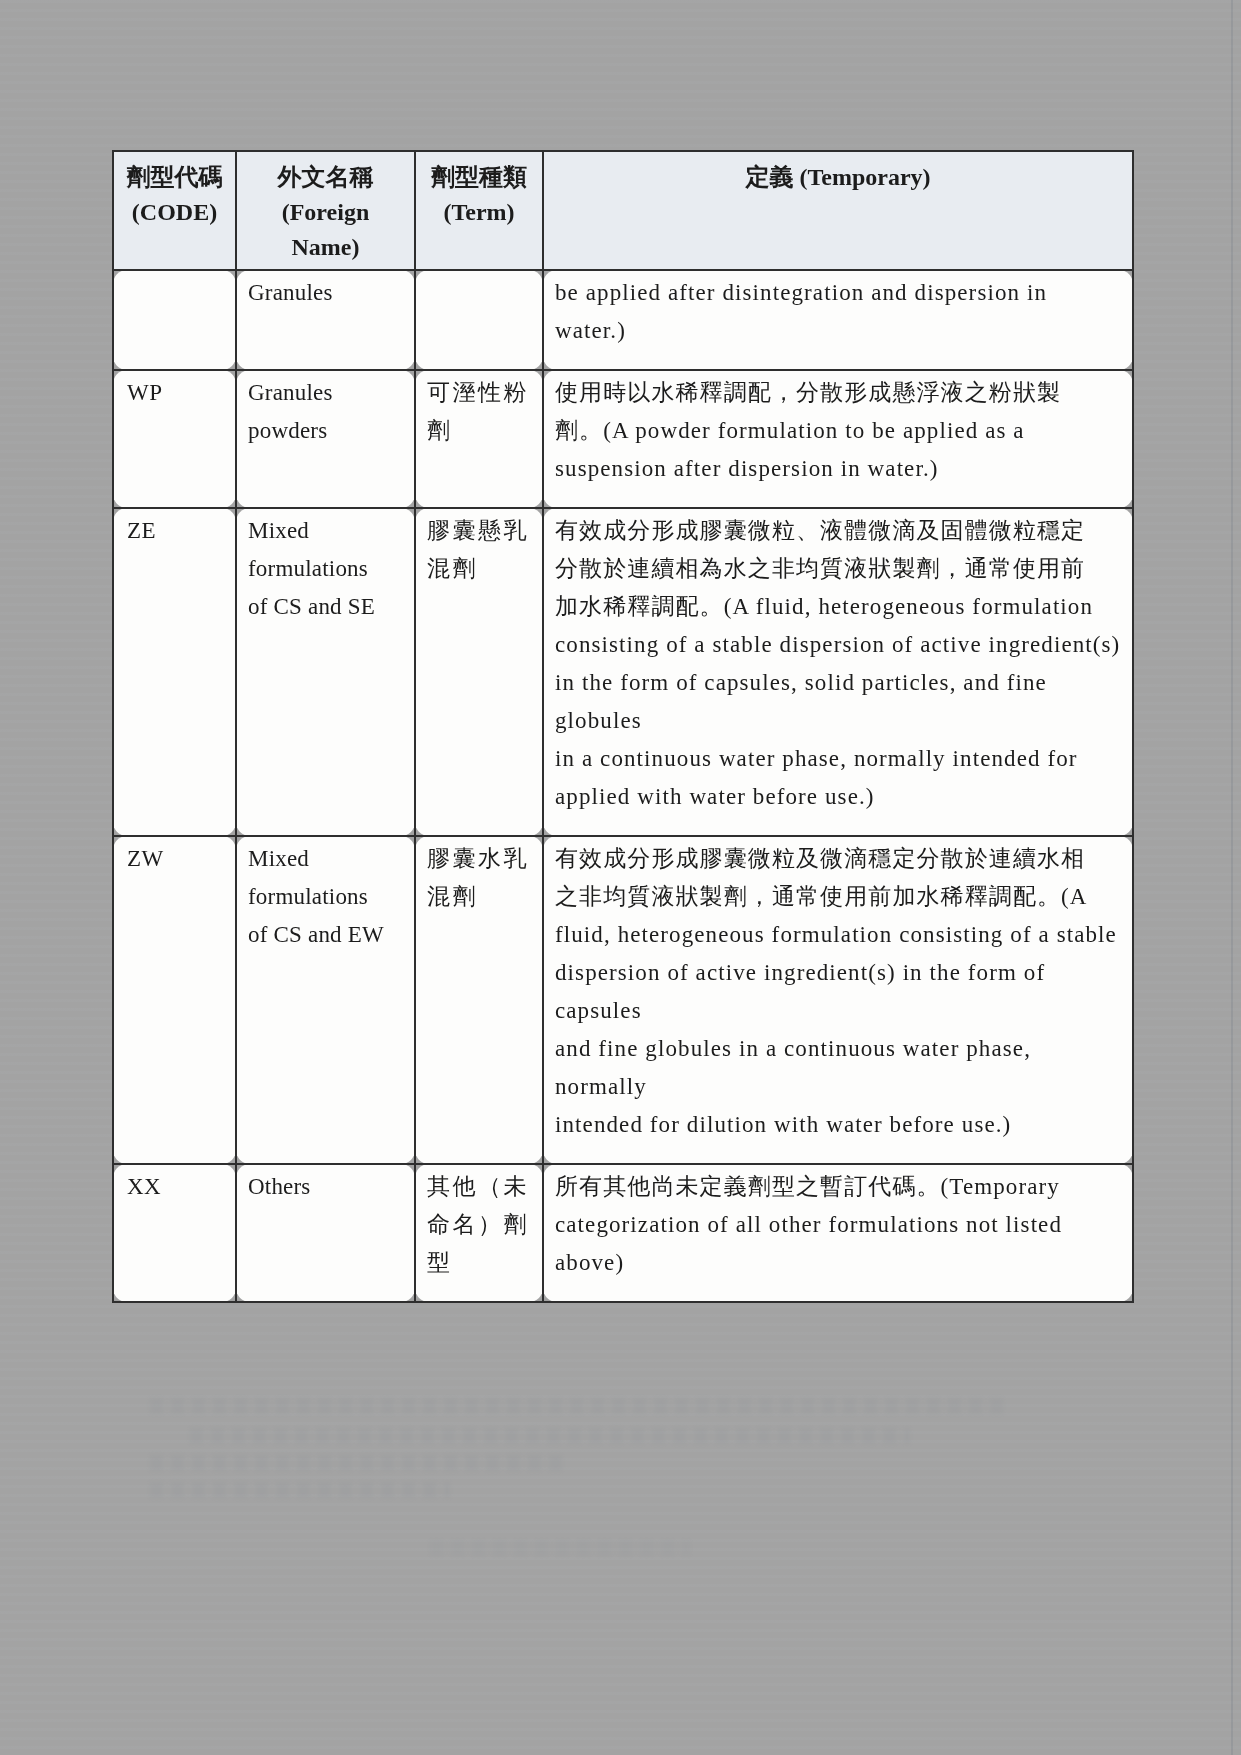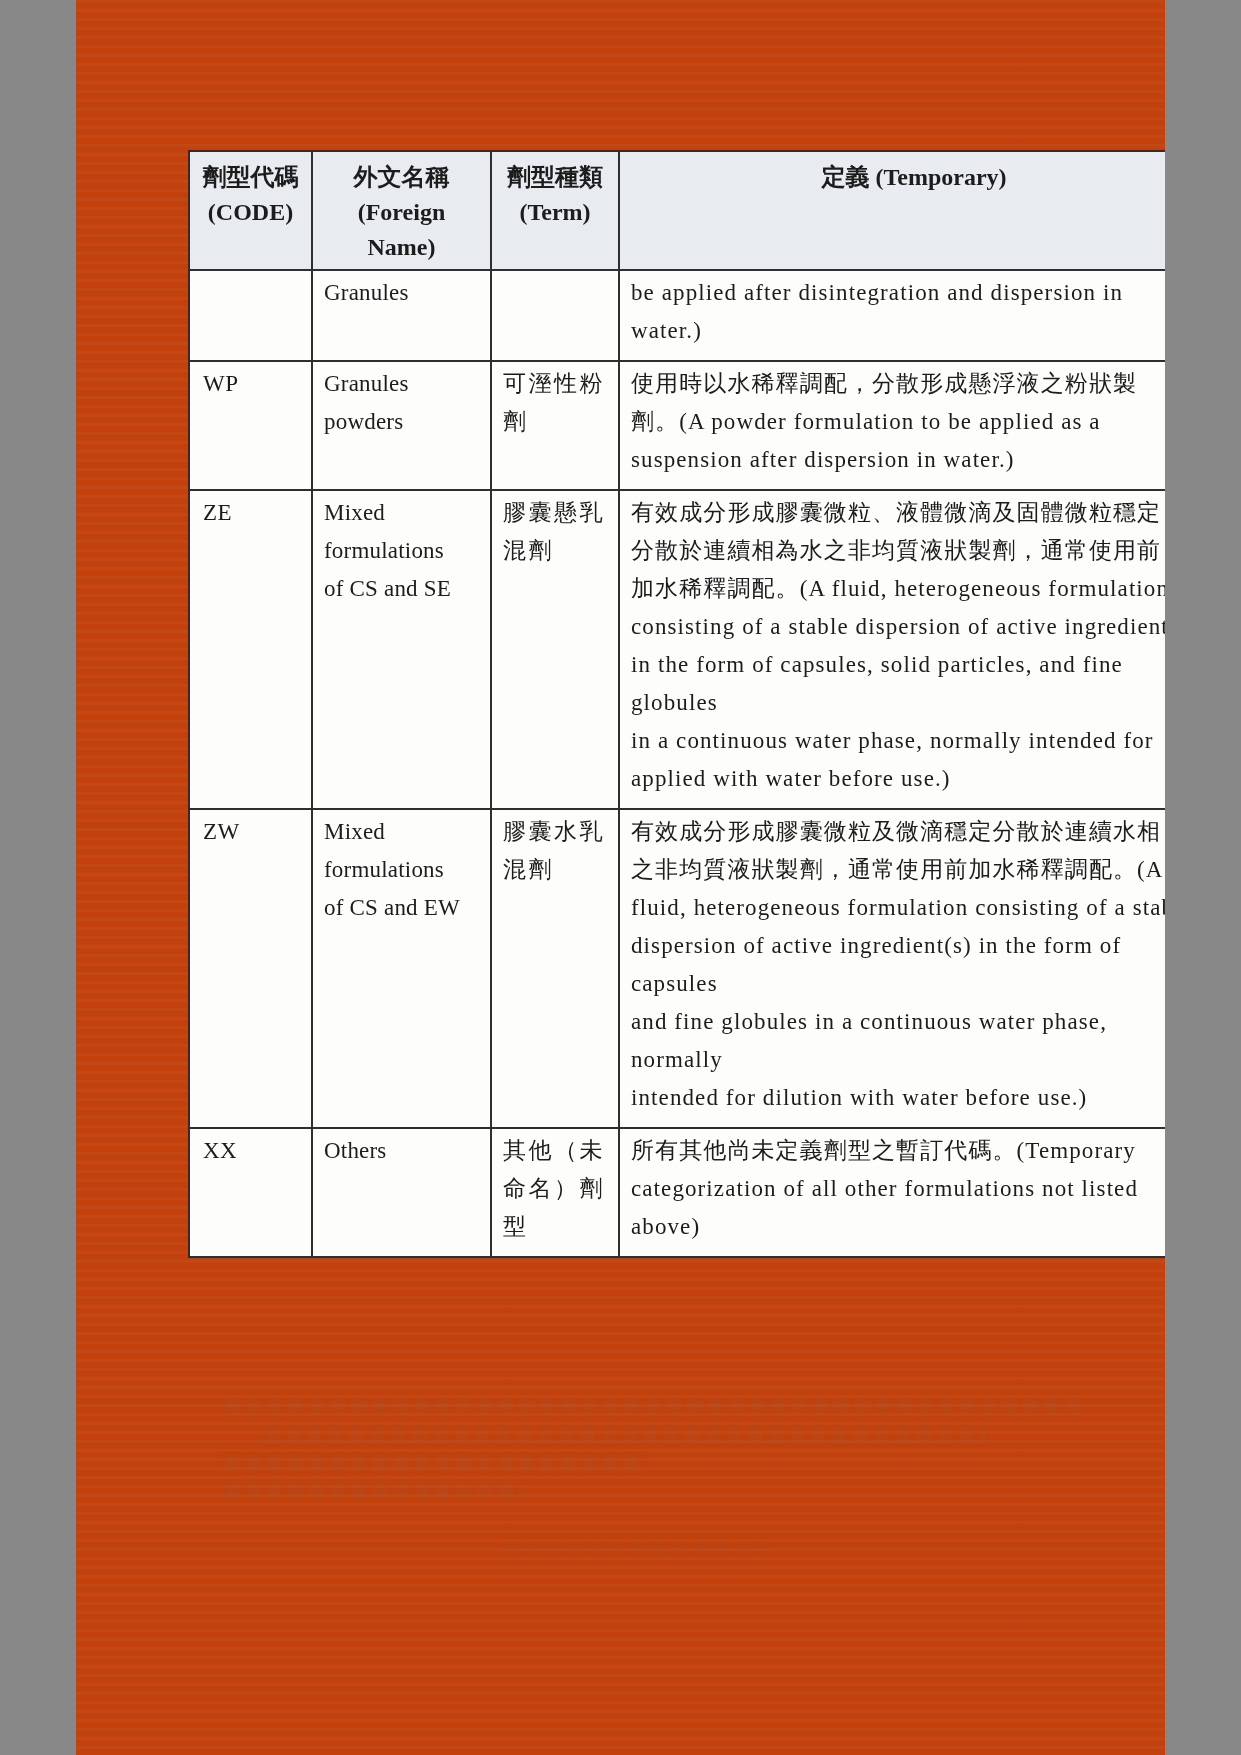--- a/index.html
+++ b/index.html
@@ -1,21 +1,21 @@
 <!DOCTYPE html>
 <html><head>
 <meta charset="utf-8">
 <style>
   html,body{margin:0;padding:0;}
   body{background:#888;}
   .page{
     position:relative;
-    width:1089px;height:1755px;
+    width:1241px;height:1755px;
     margin:0 auto;
-    background:#c2410c;
+    background:#a3a3a3;
     font-family:"Liberation Serif", serif;
     color:#1c1c1c;
     overflow:hidden;
   }
   
   .page::before{
     content:"";
     position:absolute;inset:0;
     background:
       repeating-linear-gradient(180deg, rgba(190,200,210,0.05) 0 3px, rgba(255,255,255,0) 3px 9px);
@@ -50,22 +50,23 @@
     font-weight:bold;
     font-size:24px;
     line-height:35px;
     text-align:center;
     padding:8px 4px 4px 4px;
     height:88px;
   }
   .formulation-table td{
     font-size:23px;
     line-height:38px;
-    padding:3px 8px 10px 11px;
+    padding:3px 8px 19px 11px;
     background:#fdfdfc;
+    border-radius:14px;
   }
   td.cell-code{padding-left:13px;letter-spacing:0.5px;}
   td.cell-name{letter-spacing:0.2px;}
   td.cell-term{letter-spacing:2.5px;}
   td.cell-def{letter-spacing:1.1px;}
   tr.r0{height:65px;}
   tr.r1{height:113px;}
   tr.r2{height:190px;}
   tr.r3{height:156px;}
   tr.r4{height:267px;margin-top:39px;}

